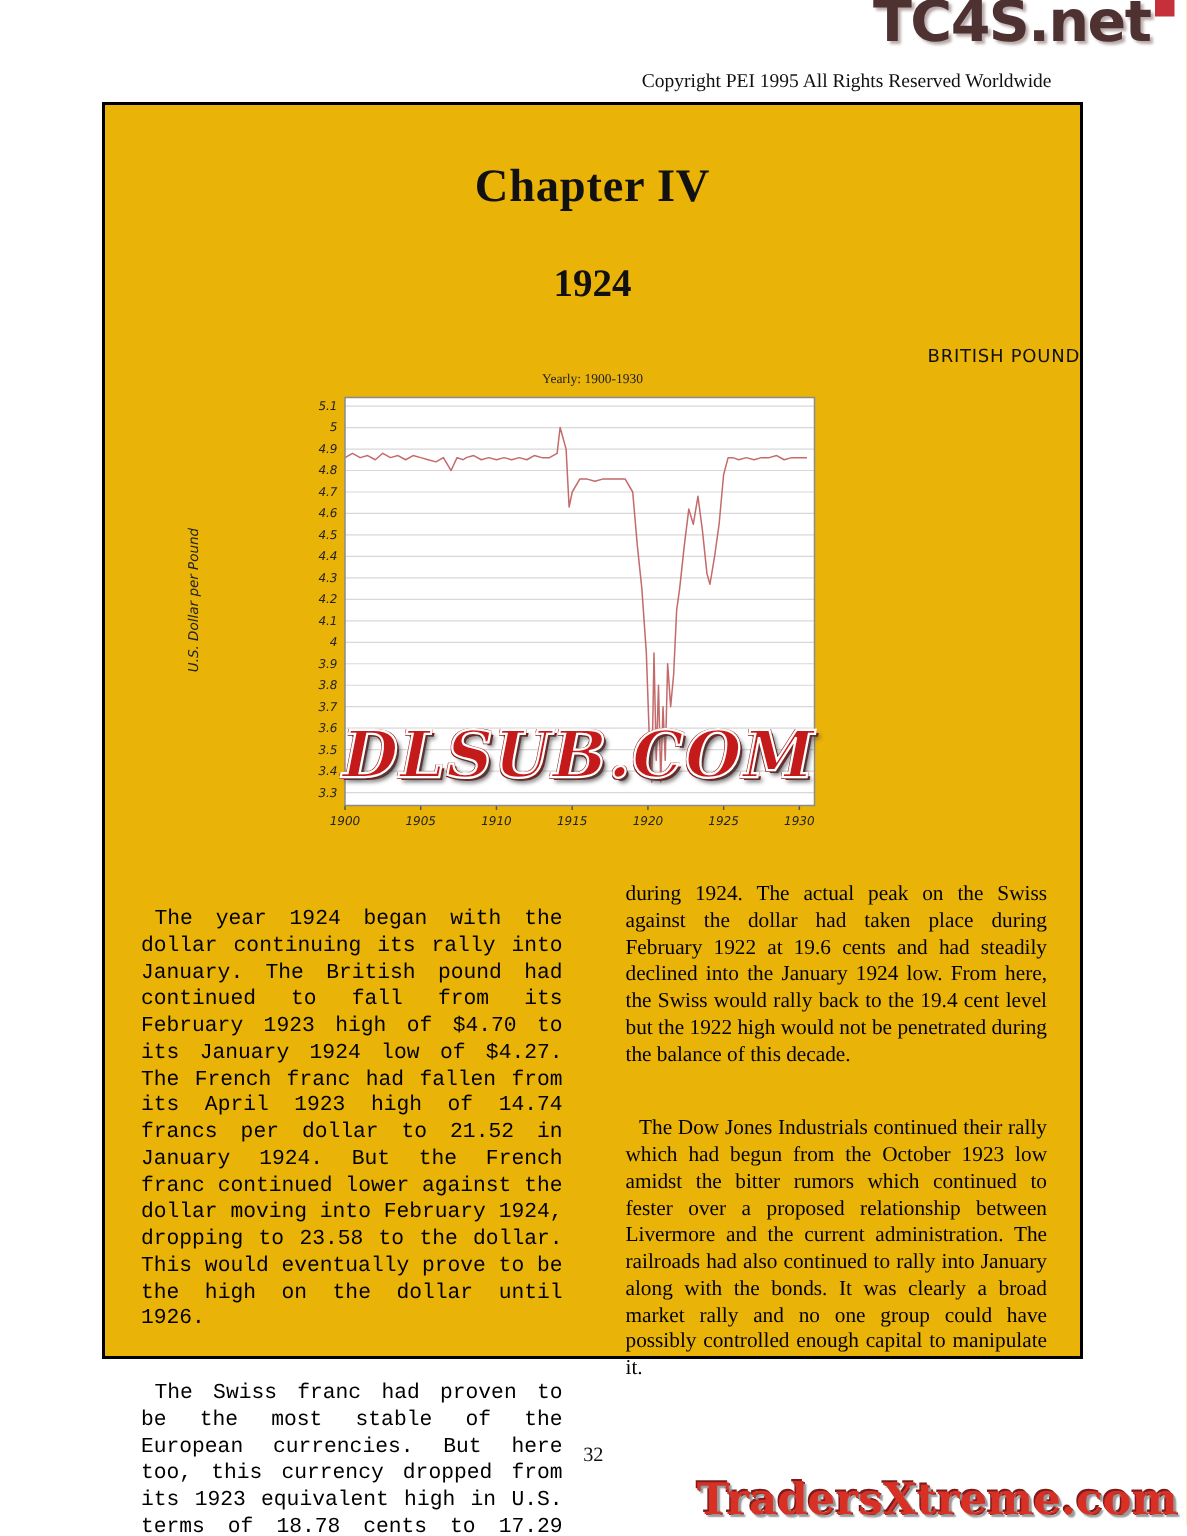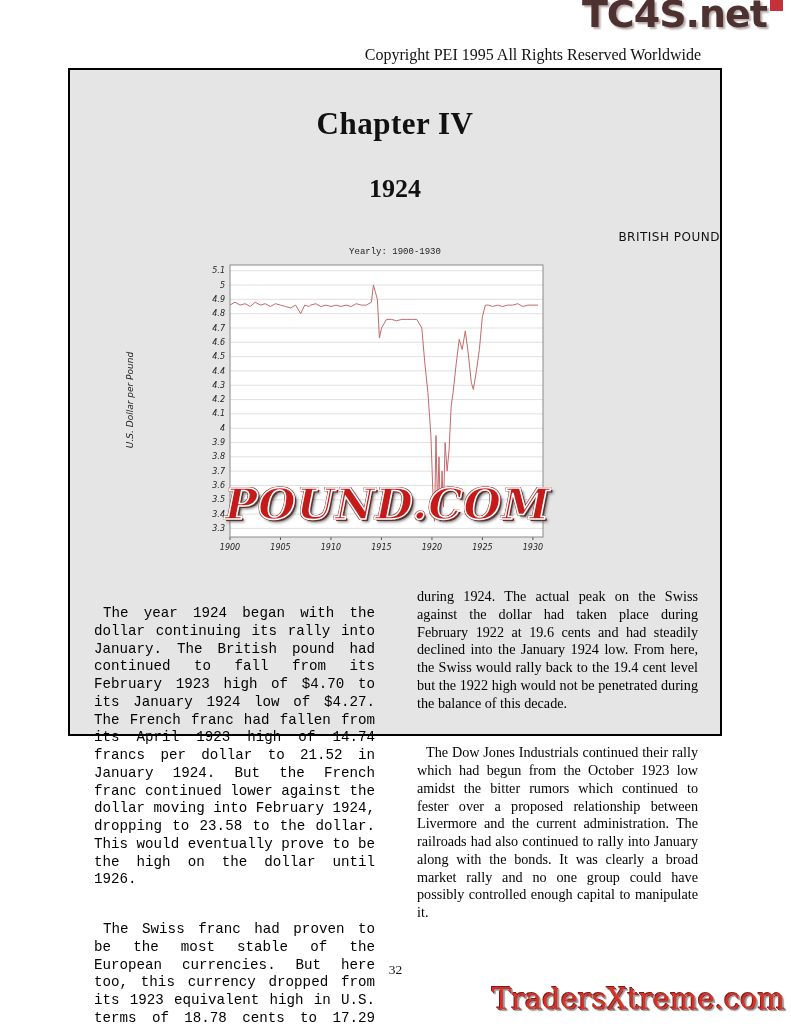--- a/index.html
+++ b/index.html
@@ -15,45 +15,45 @@
     font-family:"DejaVu Sans", sans-serif; font-weight:bold; font-size:38px;
     letter-spacing:-1px; color:#4e3232; text-shadow:2px 2px 2px #b9a9a9;
     white-space:nowrap;
   }
   .logo-square {
     display:inline-block; width:13px; height:13px; background:#c5303a;
     margin-left:3px; transform:translateY(-16px);
   }
   .copyright {
     position:absolute; top:46px; right:90px;
-    font-size:16px; color:#111;
+    font-size:13px; color:#111;
   }
 
   
   .content-box {
-    position:absolute; left:68px; top:68px; width:654px; height:668px;
-    border:2px solid #000; background:#e5e5e5;
+    position:absolute; left:68px; top:68px; width:654px; height:838px;
+    border:2px solid #000; background:#eab308;
   }
   .chapter {
     margin-top:36px; text-align:center;
     font-size:31px; font-weight:bold; letter-spacing:0.5px;
   }
   .year {
     margin-top:32px; text-align:center;
     font-size:26px; font-weight:bold;
   }
 
   
   .chart-section { position:relative; margin-top:26px; }
   .chart-title {
     text-align:right; font-family:"DejaVu Sans", sans-serif;
     font-size:12px; letter-spacing:0.5px; color:#111;
   }
   .chart-subtitle {
-    text-align:center; font-family:Liberation Mono, monospace;
+    text-align:center; font-family:Liberation Serif, serif;
     font-size:9px; color:#222; margin-top:3px;
   }
   .chart-wrap { position:relative; width:360px; height:302px; margin-left:115px; margin-top:2px;font-style:italic; }
   .ylabel {
     position:absolute; left:-155px; top:136px; width:200px; text-align:center;
     transform:rotate(-90deg);
     font-family:"DejaVu Sans", sans-serif; font-size:9px; color:#222;
     white-space:nowrap;
   }
   .watermark {
@@ -77,21 +77,21 @@
   .col p { margin-bottom:18px; text-indent:9px;margin-top:32px; }
   .col-right p:first-child { text-indent:0; }
 
   
   .page-number {
     position:absolute; top:962px; left:0; right:0; text-align:center;
     font-size:13.5px; color:#111;
   }
   .footer-logo {
     position:absolute; bottom:8px; right:6px;
-    font-family:"DejaVu Serif", serif; font-weight:normal; font-size:29px;
+    font-family:"DejaVu Serif", serif; font-weight:bold; font-size:29px;
     color:#d93025;
     text-shadow:2px 2px 1px #9a9a9a, -1px -1px 0 #7a1a1a, 1px 1px 0 #7a1a1a;
     white-space:nowrap;
   }
 </style>
 </head>
 <body>
 
 <div class="page">
 
@@ -161,21 +161,21 @@
             <text x="196.45161290322582" y="291" text-anchor="middle" font-size="8" fill="#222" font-family="&quot;DejaVu Sans&quot;, sans-serif">1915</text>
             <line x1="246.93548387096774" y1="278" x2="246.93548387096774" y2="281" stroke="#555" stroke-width="1"></line>
             <text x="246.93548387096774" y="291" text-anchor="middle" font-size="8" fill="#222" font-family="&quot;DejaVu Sans&quot;, sans-serif">1920</text>
             <line x1="297.41935483870964" y1="278" x2="297.41935483870964" y2="281" stroke="#555" stroke-width="1"></line>
             <text x="297.41935483870964" y="291" text-anchor="middle" font-size="8" fill="#222" font-family="&quot;DejaVu Sans&quot;, sans-serif">1925</text>
             <line x1="347.90322580645164" y1="278" x2="347.90322580645164" y2="281" stroke="#555" stroke-width="1"></line>
             <text x="347.90322580645164" y="291" text-anchor="middle" font-size="8" fill="#222" font-family="&quot;DejaVu Sans&quot;, sans-serif">1930</text>
             <polyline points="45.0,46.1 50.0,43.2 55.1,46.1 60.1,44.7 65.2,47.5 70.2,43.2 75.3,46.1 80.3,44.7 85.4,47.5 90.4,44.7 95.5,46.1 100.5,47.5 105.6,48.9 110.6,46.1 115.7,54.7 119.7,46.1 123.8,47.5 125.8,46.1 130.8,44.7 135.9,47.5 140.9,46.1 146.0,47.5 151.0,46.1 156.1,47.5 161.1,46.1 166.2,47.5 171.2,44.7 176.3,46.1 181.3,46.1 186.4,43.2 188.4,26.0 190.4,33.2 192.4,40.4 194.4,79.0 196.5,69.0 201.5,60.4 206.5,60.4 211.6,61.8 216.6,60.4 221.7,60.4 226.7,60.4 231.8,60.4 236.8,69.0 239.9,104.8 242.9,133.4 245.9,176.4 247.9,233.6 249.5,262.3 251.0,176.4 252.5,247.9 254.0,197.8 255.5,262.3 257.0,212.1 258.5,247.9 260.1,183.5 262.1,212.1 264.1,190.7 266.1,147.7 268.1,133.4 271.2,104.8 274.2,80.4 277.2,90.5 280.3,71.9 283.3,94.8 286.3,123.4 288.3,130.5 291.4,111.9 294.4,90.5 297.4,57.5 300.4,46.1 303.5,46.1 307.5,47.5 312.6,46.1 317.6,47.5 322.7,46.1 327.7,46.1 332.8,44.7 337.8,47.5 342.9,46.1 347.9,46.1 353.0,46.1" fill="none" stroke="#c46a6a" stroke-width="1" stroke-linejoin="round"></polyline>
             <rect x="45" y="6" width="313" height="272" fill="none" stroke="#8a8a8a" stroke-width="1"></rect>
           </svg>
-        <div class="watermark">POUND.COM</div>
+        <div class="watermark">DLSUB.COM</div>
       </div>
     </div>
 
     <div class="columns">
       <div class="col col-left">
           <p>The year 1924 began with the dollar continuing its rally into January.  The British pound had continued to fall from its February 1923 high of $4.70 to its January 1924 low of $4.27.  The French franc had fallen from its April 1923 high of 14.74 francs per dollar to 21.52 in January 1924.  But the French franc continued lower against the dollar moving into February 1924, dropping to 23.58 to the dollar.  This would eventually prove to be the high on the dollar until 1926.</p>
           <p>The Swiss franc had proven to be the most stable of the European currencies.  But here too, this currency dropped from its 1923 equivalent high in U.S. terms of 18.78 cents to 17.29 cents in January 1924.  This would prove to be the low for the Swiss</p>
         </div>
       <div class="col col-right">
           <p>during 1924.  The actual peak on the Swiss against the dollar had taken place during February 1922 at 19.6 cents and had steadily declined into the January 1924 low.  From here, the Swiss would rally back to the 19.4 cent level but the 1922 high would not be penetrated during the balance of this decade.</p>

